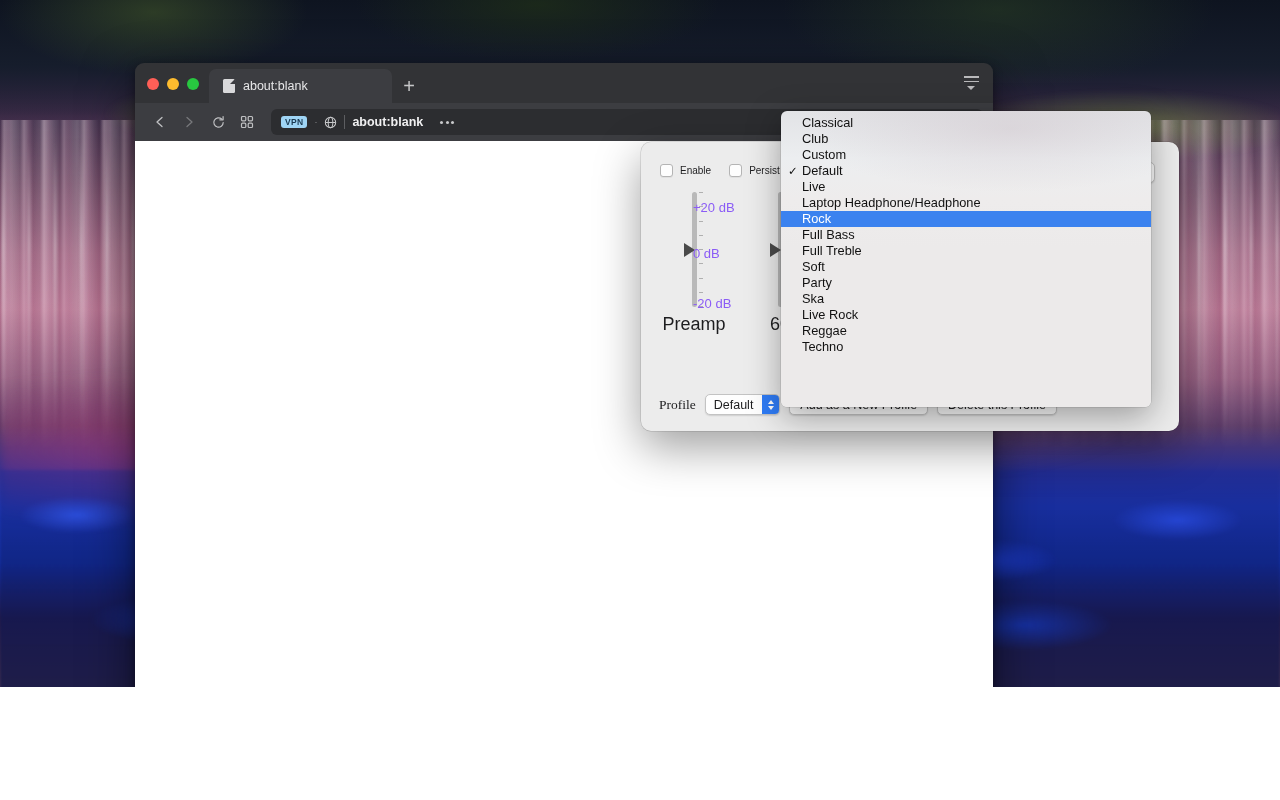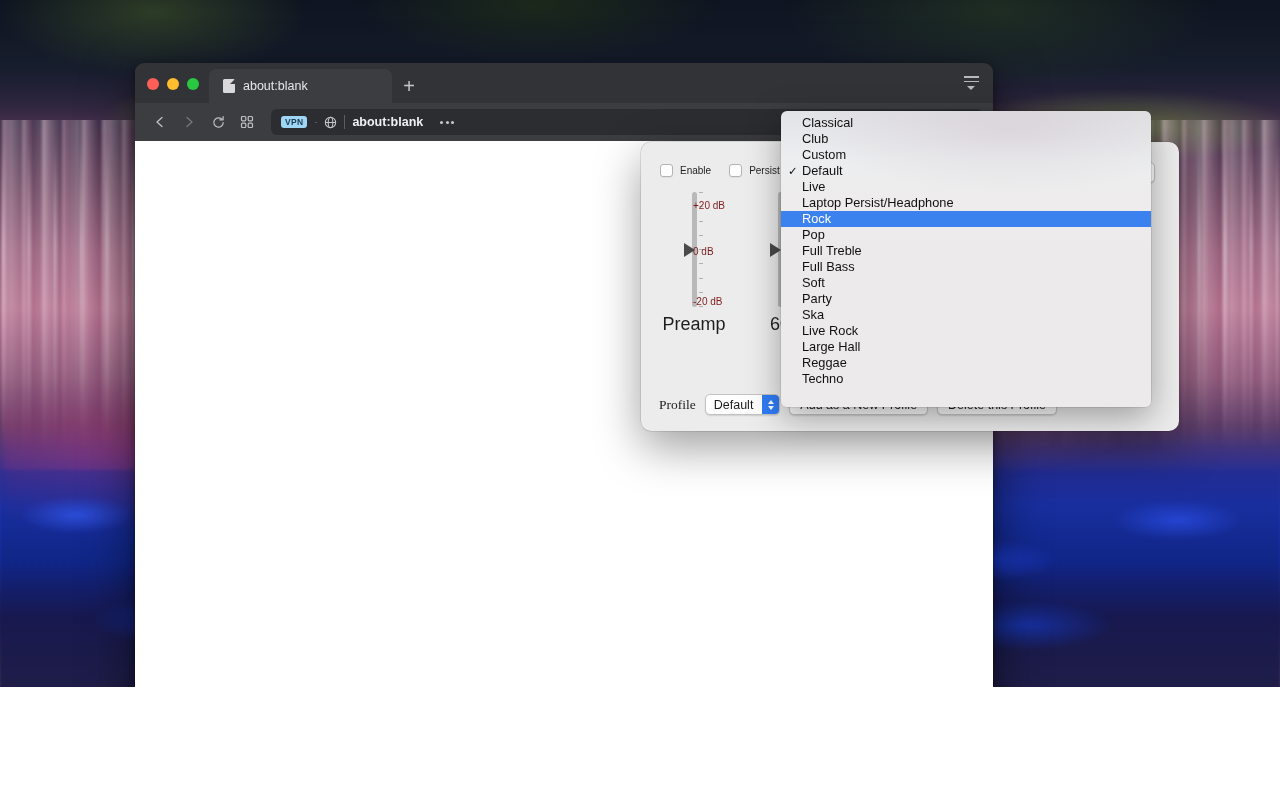--- a/index.html
+++ b/index.html
@@ -284,23 +284,23 @@
     border-left: 11px solid #4a4a4a;
   }
   .scale {
     position: absolute;
     left: 16px; top: 0;
     height: 115px; width: 70px;
     text-align: left;
   }
   .scale span {
     position: absolute;
-    font-size: 10px;
+    font-size: 13px;
     white-space: nowrap;
-    color: #7f1d1d;
+    color: #8b5cf6;
   }
   .s-top { top: 8px; }
   .s-mid { top: 54px; }
   .s-bot { top: 104px; }
   .band-label {
     position: absolute;
     top: 122px; left: 50%;
     transform: translateX(-50%);
     font-size: 18px;
     white-space: nowrap;
@@ -555,48 +555,42 @@
         <span>Custom</span>
       </div>
       <div class="menu-item">
         <span class="chk">✓</span>
         <span>Default</span>
       </div>
       <div class="menu-item">
         <span>Live</span>
       </div>
       <div class="menu-item">
-        <span>Laptop Persist/Headphone</span>
+        <span>Laptop Headphone/Headphone</span>
       </div>
       <div class="menu-item selected">
         <span>Rock</span>
       </div>
       <div class="menu-item">
-        <span>Pop</span>
+        <span>Full Bass</span>
       </div>
       <div class="menu-item">
         <span>Full Treble</span>
       </div>
       <div class="menu-item">
-        <span>Full Bass</span>
-      </div>
-      <div class="menu-item">
         <span>Soft</span>
       </div>
       <div class="menu-item">
         <span>Party</span>
       </div>
       <div class="menu-item">
         <span>Ska</span>
       </div>
       <div class="menu-item">
         <span>Live Rock</span>
-      </div>
-      <div class="menu-item">
-        <span>Large Hall</span>
       </div>
       <div class="menu-item">
         <span>Reggae</span>
       </div>
       <div class="menu-item">
         <span>Techno</span>
       </div>
     </div>
 </div>
 

